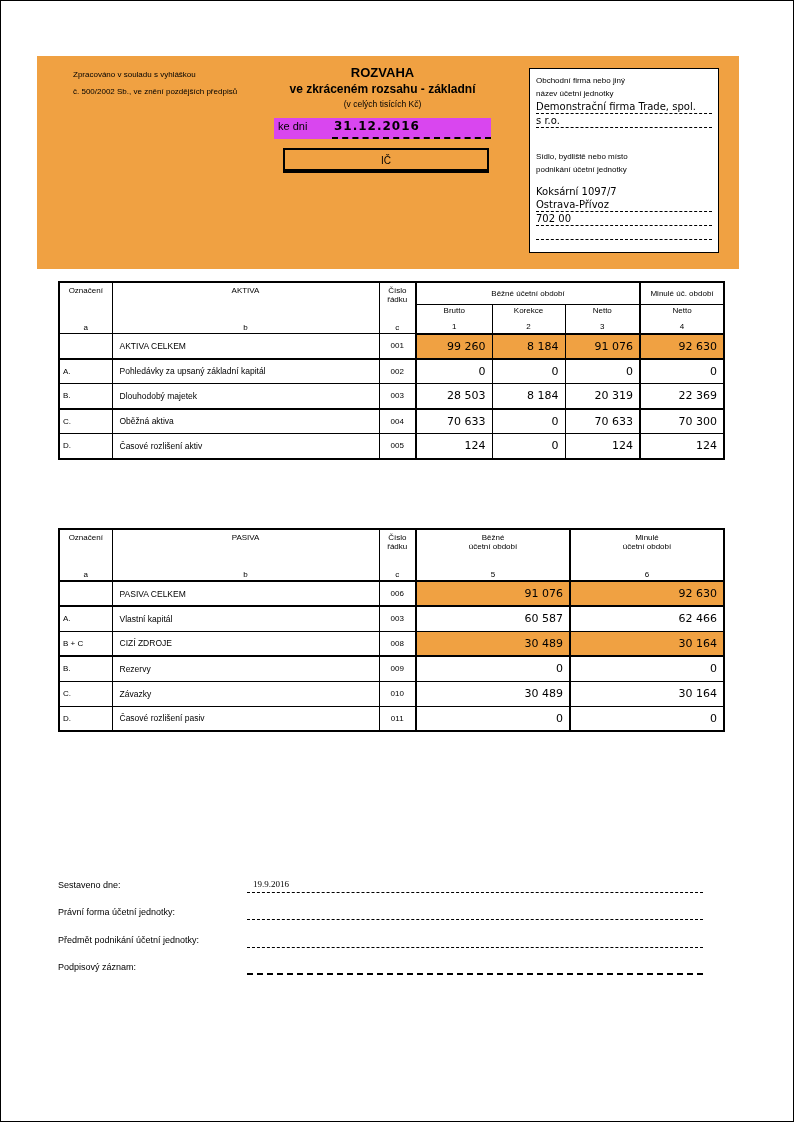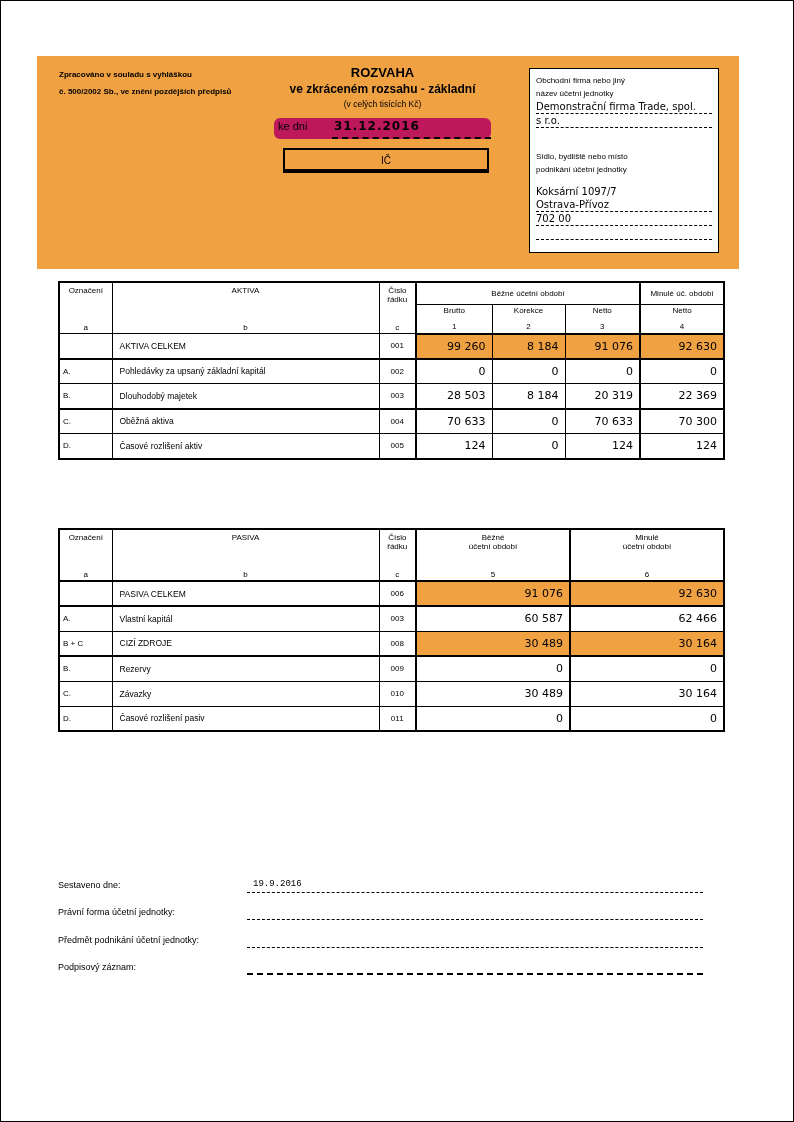--- a/index.html
+++ b/index.html
@@ -2,26 +2,26 @@
 <html><head>
 <meta charset="utf-8">
 <style>
   * { margin:0; padding:0; box-sizing:border-box; }
   html,body { background:#fff; }
   body { font-family:"Liberation Sans", sans-serif; color:#000; }
   .page { position:relative; width:794px; height:1122px; background:#fff; border:1px solid #000; overflow:hidden; }
 
   
   .orange-block { position:absolute; left:36px; top:55px; width:702px; height:213px; background:#F0A142; }
-  .reg-note { position:absolute; left:22px; top:10px; font-size:8px; line-height:17px;font-weight:bold; }
+  .reg-note { position:absolute; left:36px; top:10px; font-size:8px; line-height:17px; }
   .title-wrap { position:absolute; left:237px; top:9px; width:217px; text-align:center; white-space:nowrap; }
   .title-main { font-size:13px; font-weight:bold; }
   .title-sub { font-size:12px; font-weight:bold; margin-top:2px; }
   .title-unit { font-size:8.5px; margin-top:3px; }
-  .kedni-bar { position:absolute; left:237px; top:62px; width:217px; height:21px; background:#be185d; display:flex; align-items:stretch;border-radius:6px; }
+  .kedni-bar { position:absolute; left:237px; top:62px; width:217px; height:21px; background:#d946ef; display:flex; align-items:stretch; }
   .kedni-label { font-size:11px; padding:2px 0 0 4px; width:58px; }
   .kedni-value { flex:1; font-family:"DejaVu Sans", sans-serif; font-size:12px; font-weight:bold; letter-spacing:1px; border-bottom:2px dashed #000; padding:1px 0 0 2px; }
   .ic-box { position:absolute; left:246px; top:92px; width:206px; border:2px solid #000; background:#fff; }
   .ic-head { height:21px; background:#F0A142; border-bottom:2px solid #000; text-align:center; font-size:10px; line-height:21px; }
   .ic-value { height:31px; text-align:center; font-family:"DejaVu Sans", sans-serif; font-size:15px; font-weight:bold; letter-spacing:1px; line-height:31px; }
 
   .company-box { position:absolute; left:492px; top:12px; width:190px; height:185px; background:#fff; border:1px solid #000; padding:5px 6px 0 6px; }
   .c-label { font-size:8px; line-height:13px; }
   .c-value { font-family:"DejaVu Sans", sans-serif; font-size:10px; line-height:13px; white-space:nowrap; overflow:hidden; }
   .dash-u { border-bottom:1px dashed #000; }
@@ -43,21 +43,21 @@
   td.lab { font-size:8.5px; padding-left:7px; }
   td.rad { font-size:8px; text-align:center; }
   td.num { font-family:"DejaVu Sans", sans-serif; font-size:11px; text-align:right; padding-right:6px; }
   .hl { background:#F0A142; }
 
   
   .frow { position:absolute; left:57px; width:645px; height:20px; }
   .f-label { position:absolute; left:0; bottom:3px; font-size:9px; }
   .f-line { position:absolute; left:189px; right:0; bottom:0; height:19px; border-bottom:1px dashed #000; }
   .f-line.bold { border-bottom:2px dashed #000; }
-  .f-value { position:absolute; left:6px; bottom:3px; font-family:Liberation Mono, monospace; font-size:9px; }
+  .f-value { position:absolute; left:6px; bottom:3px; font-family:Liberation Serif, serif; font-size:9px; }
 </style>
 </head>
 <body>
 
 <div class="page">
 
   <div class="orange-block">
     <div class="reg-note">
       <div>Zpracováno v souladu s vyhláškou</div>
       <div>č. 500/2002 Sb., ve znění pozdějších předpisů</div>

